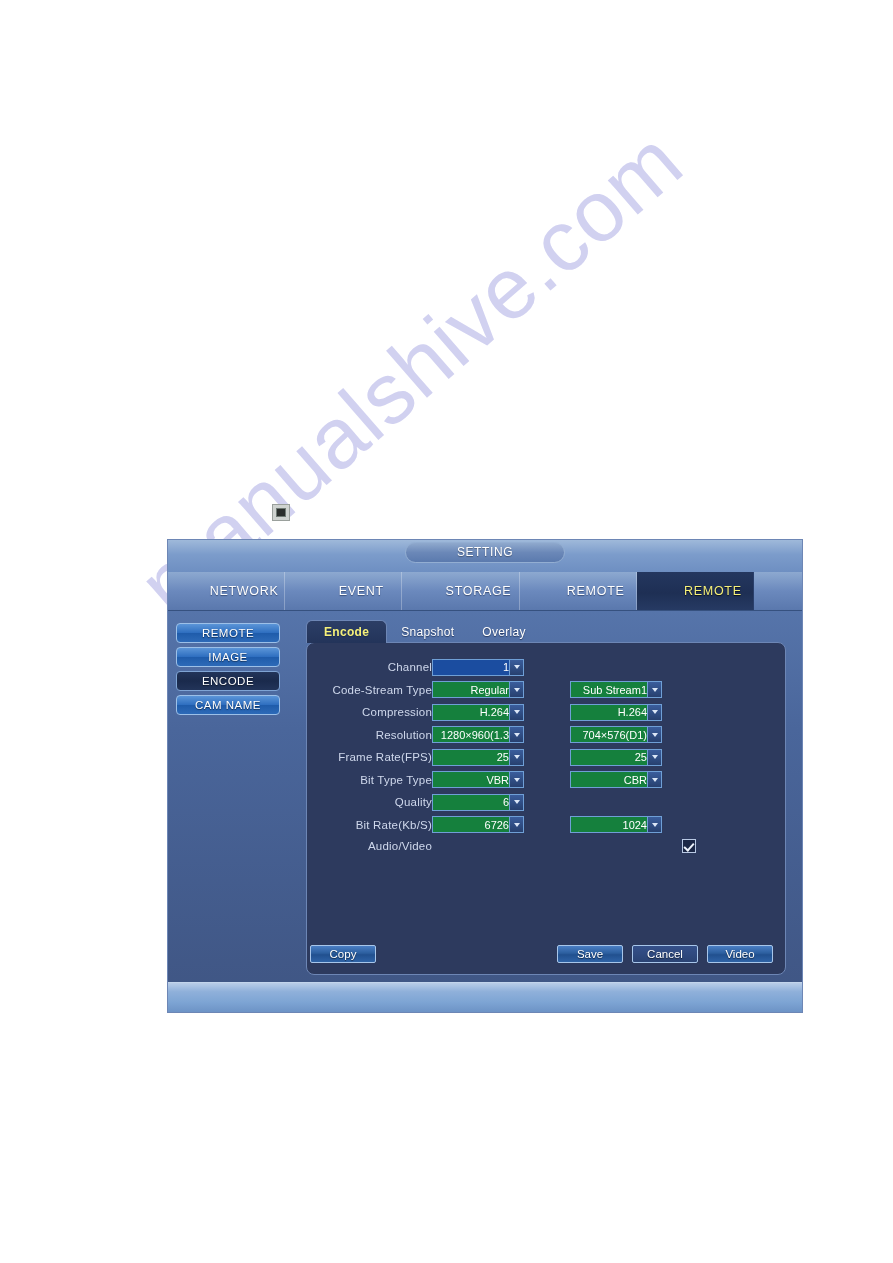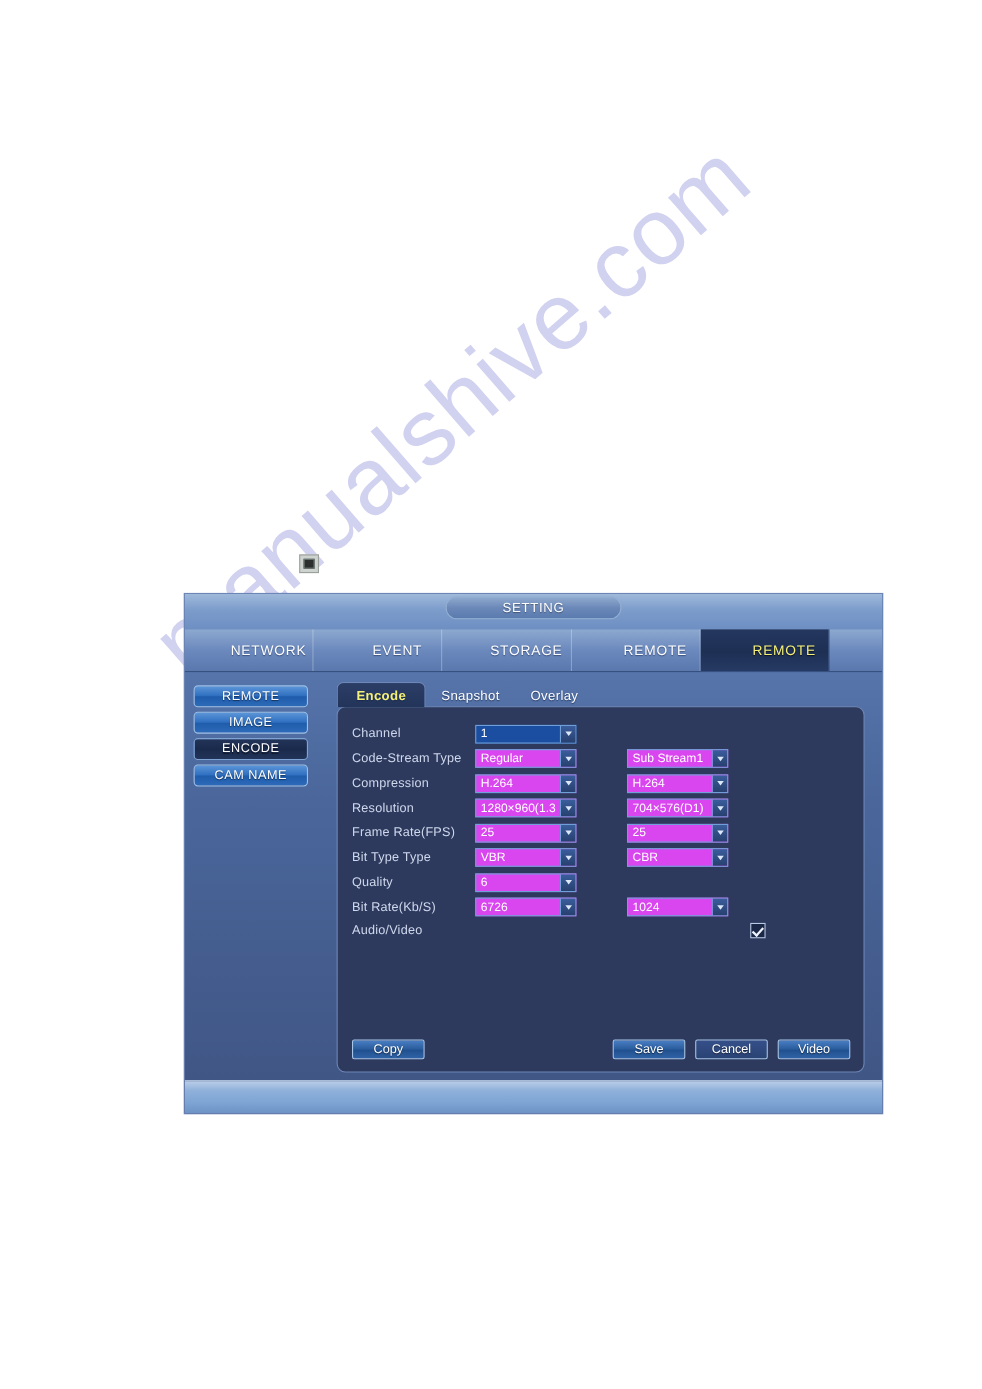--- a/index.html
+++ b/index.html
@@ -202,20 +202,21 @@
     border-radius: 8px;
     box-sizing: border-box;
   }
 
   
   .form {
     position: absolute;
     left: 13px;
     top: 13px;
     right: 10px;
+    text-align: right;
   }
   .frow {
     display: flex;
     align-items: center;
     height: 22.5px;
   }
   .flabel {
     width: 112px;
     font-size: 11.5px;
     color: #cfd8ec;
@@ -223,21 +224,21 @@
     white-space: nowrap;
   }
 
   
   .dd {
     position: relative;
     width: 92px;
     height: 17px;
     border: 1px solid #6f9fd6;
     box-sizing: border-box;
-    background: #d946ef;
+    background: #15803d;
     display: flex;
     align-items: center;
     cursor: default;
   }
   .dd .val {
     flex: 1 1 auto;
     padding-left: 4px;
     font-size: 11px;
     color: #ffffff;
     white-space: nowrap;
@@ -285,21 +286,21 @@
     height: 8px;
     border: solid #eef3fb;
     border-width: 0 2px 2px 0;
     transform: rotate(42deg);
   }
   .cbspacer { width: 250px; }
 
   
   .btnrow {
     position: absolute;
-    left: 13px;
+    left: 3px;
     right: 12px;
     bottom: 11px;
     display: flex;
     align-items: flex-start;
   }
   .btn {
     height: 18px;
     min-width: 66px;
     padding: 0 10px;
     border: 1px solid #a8c6ea;

